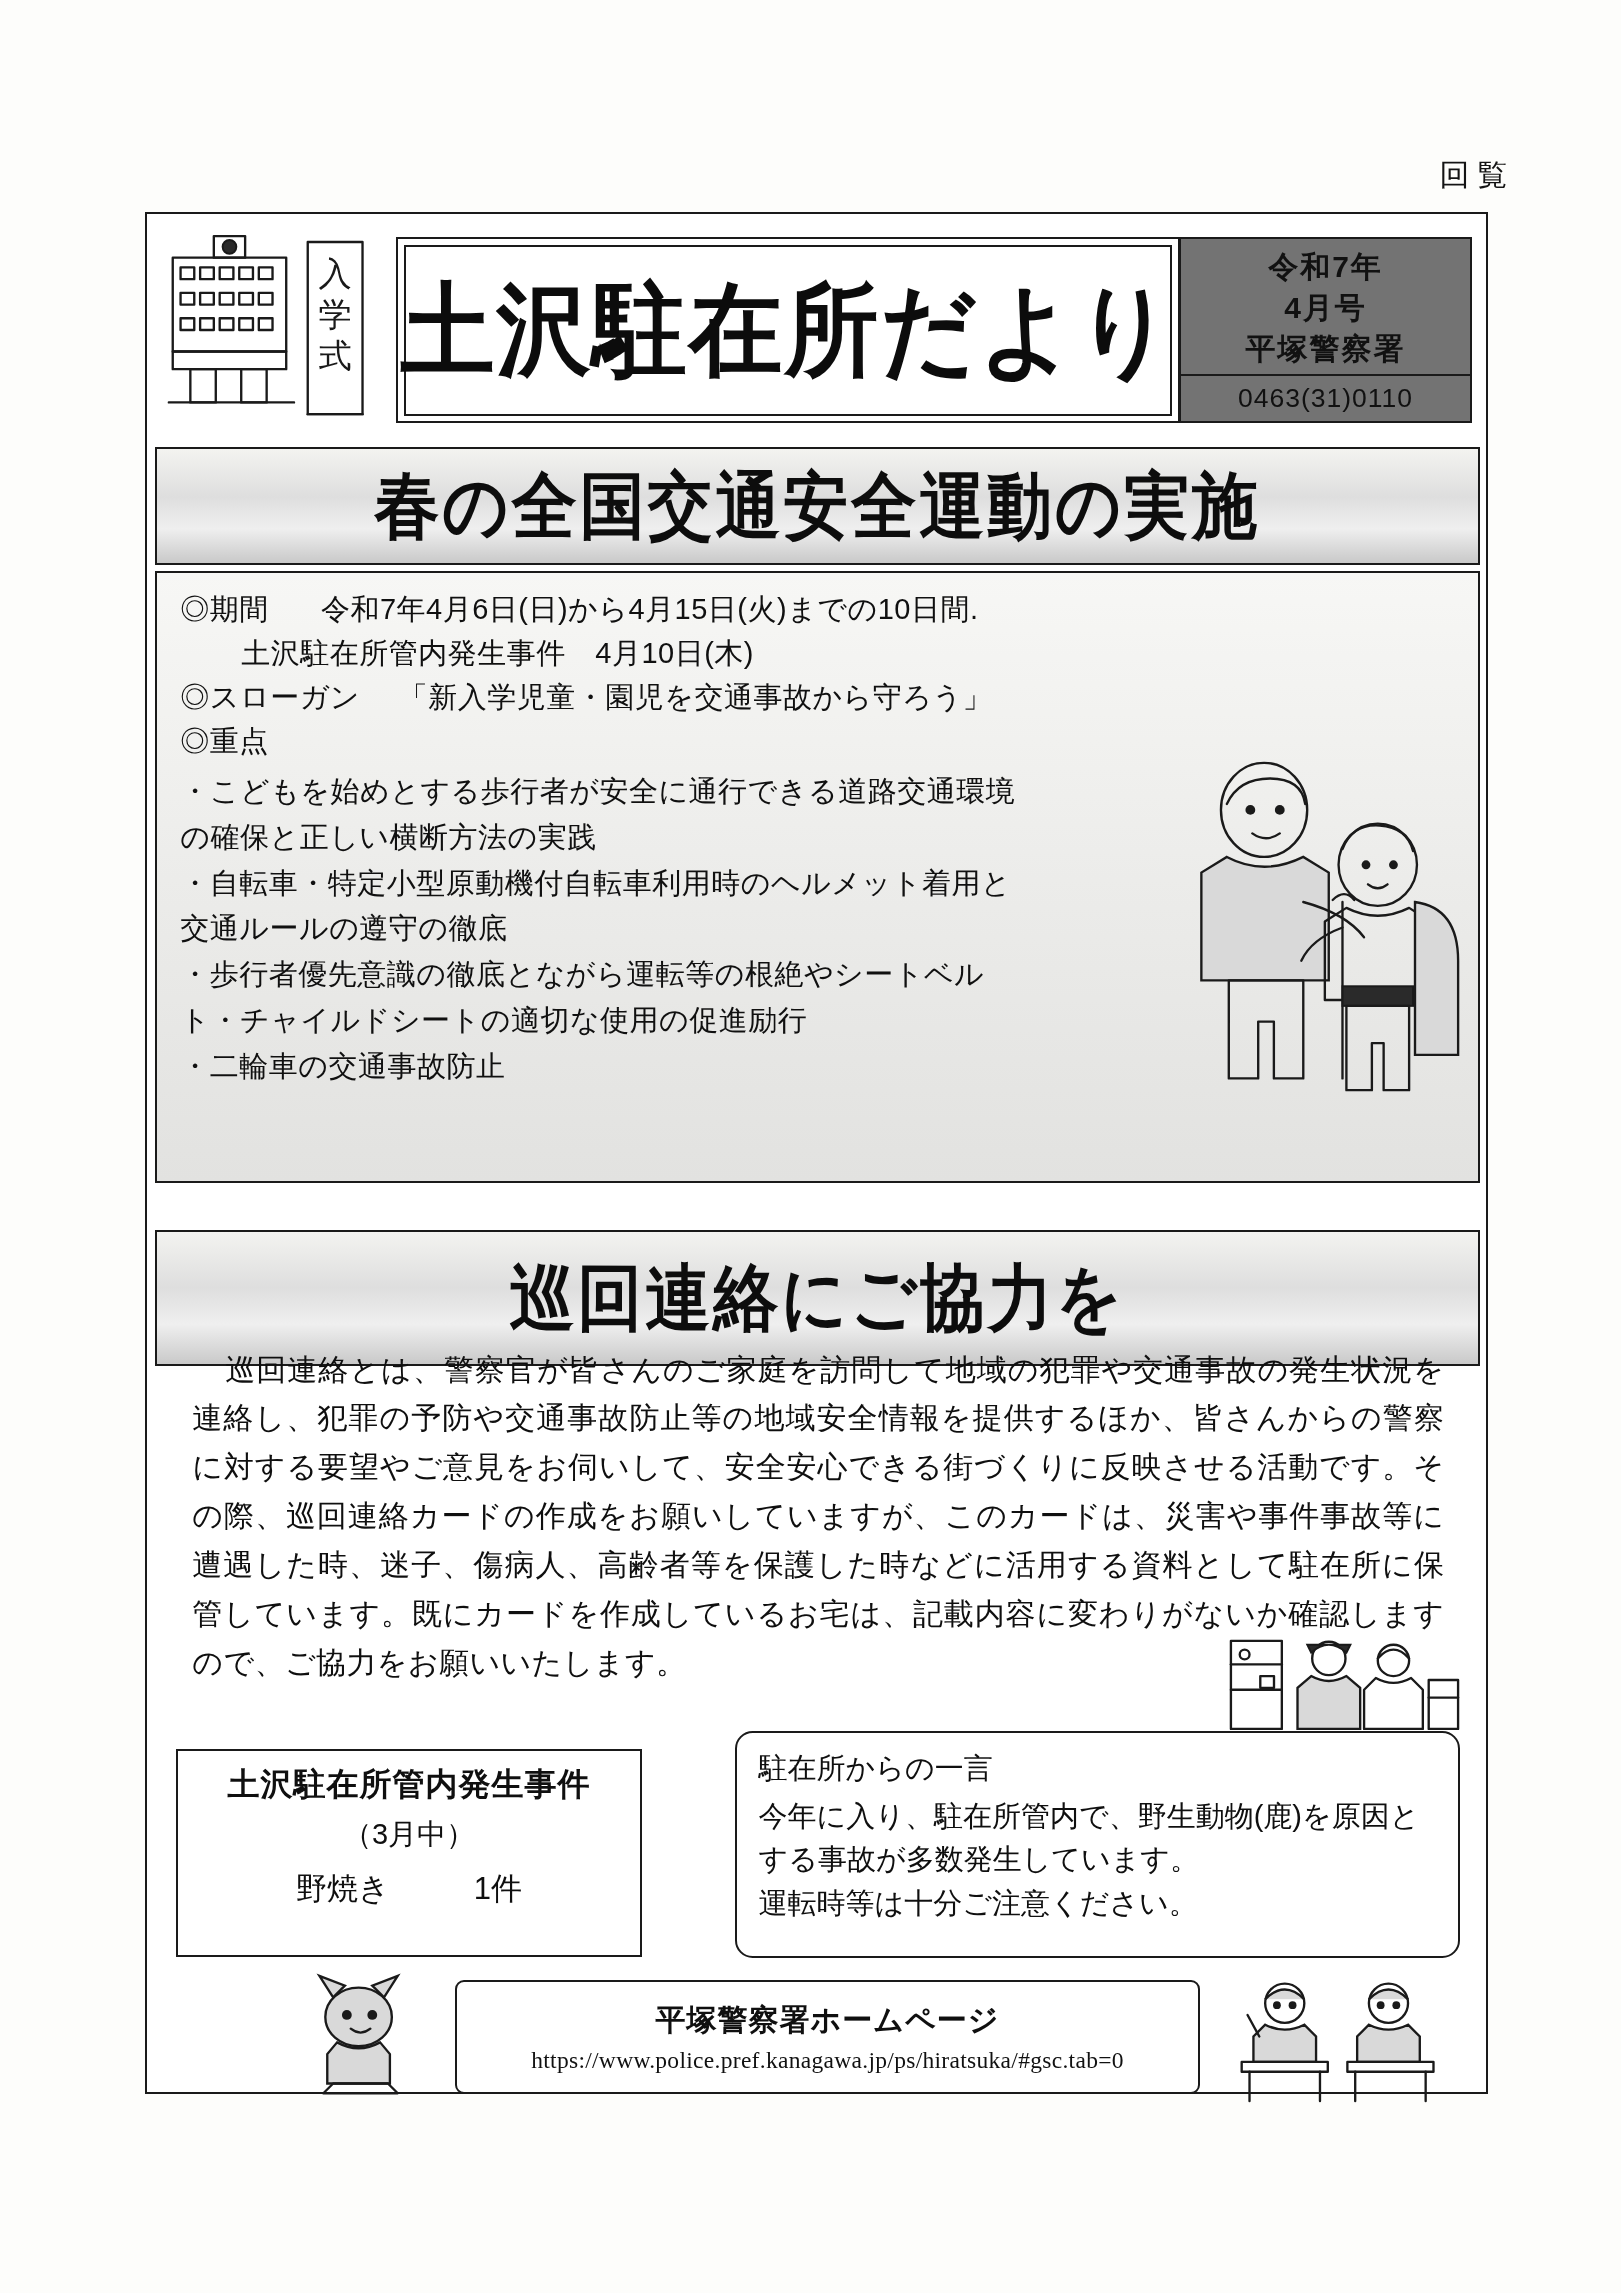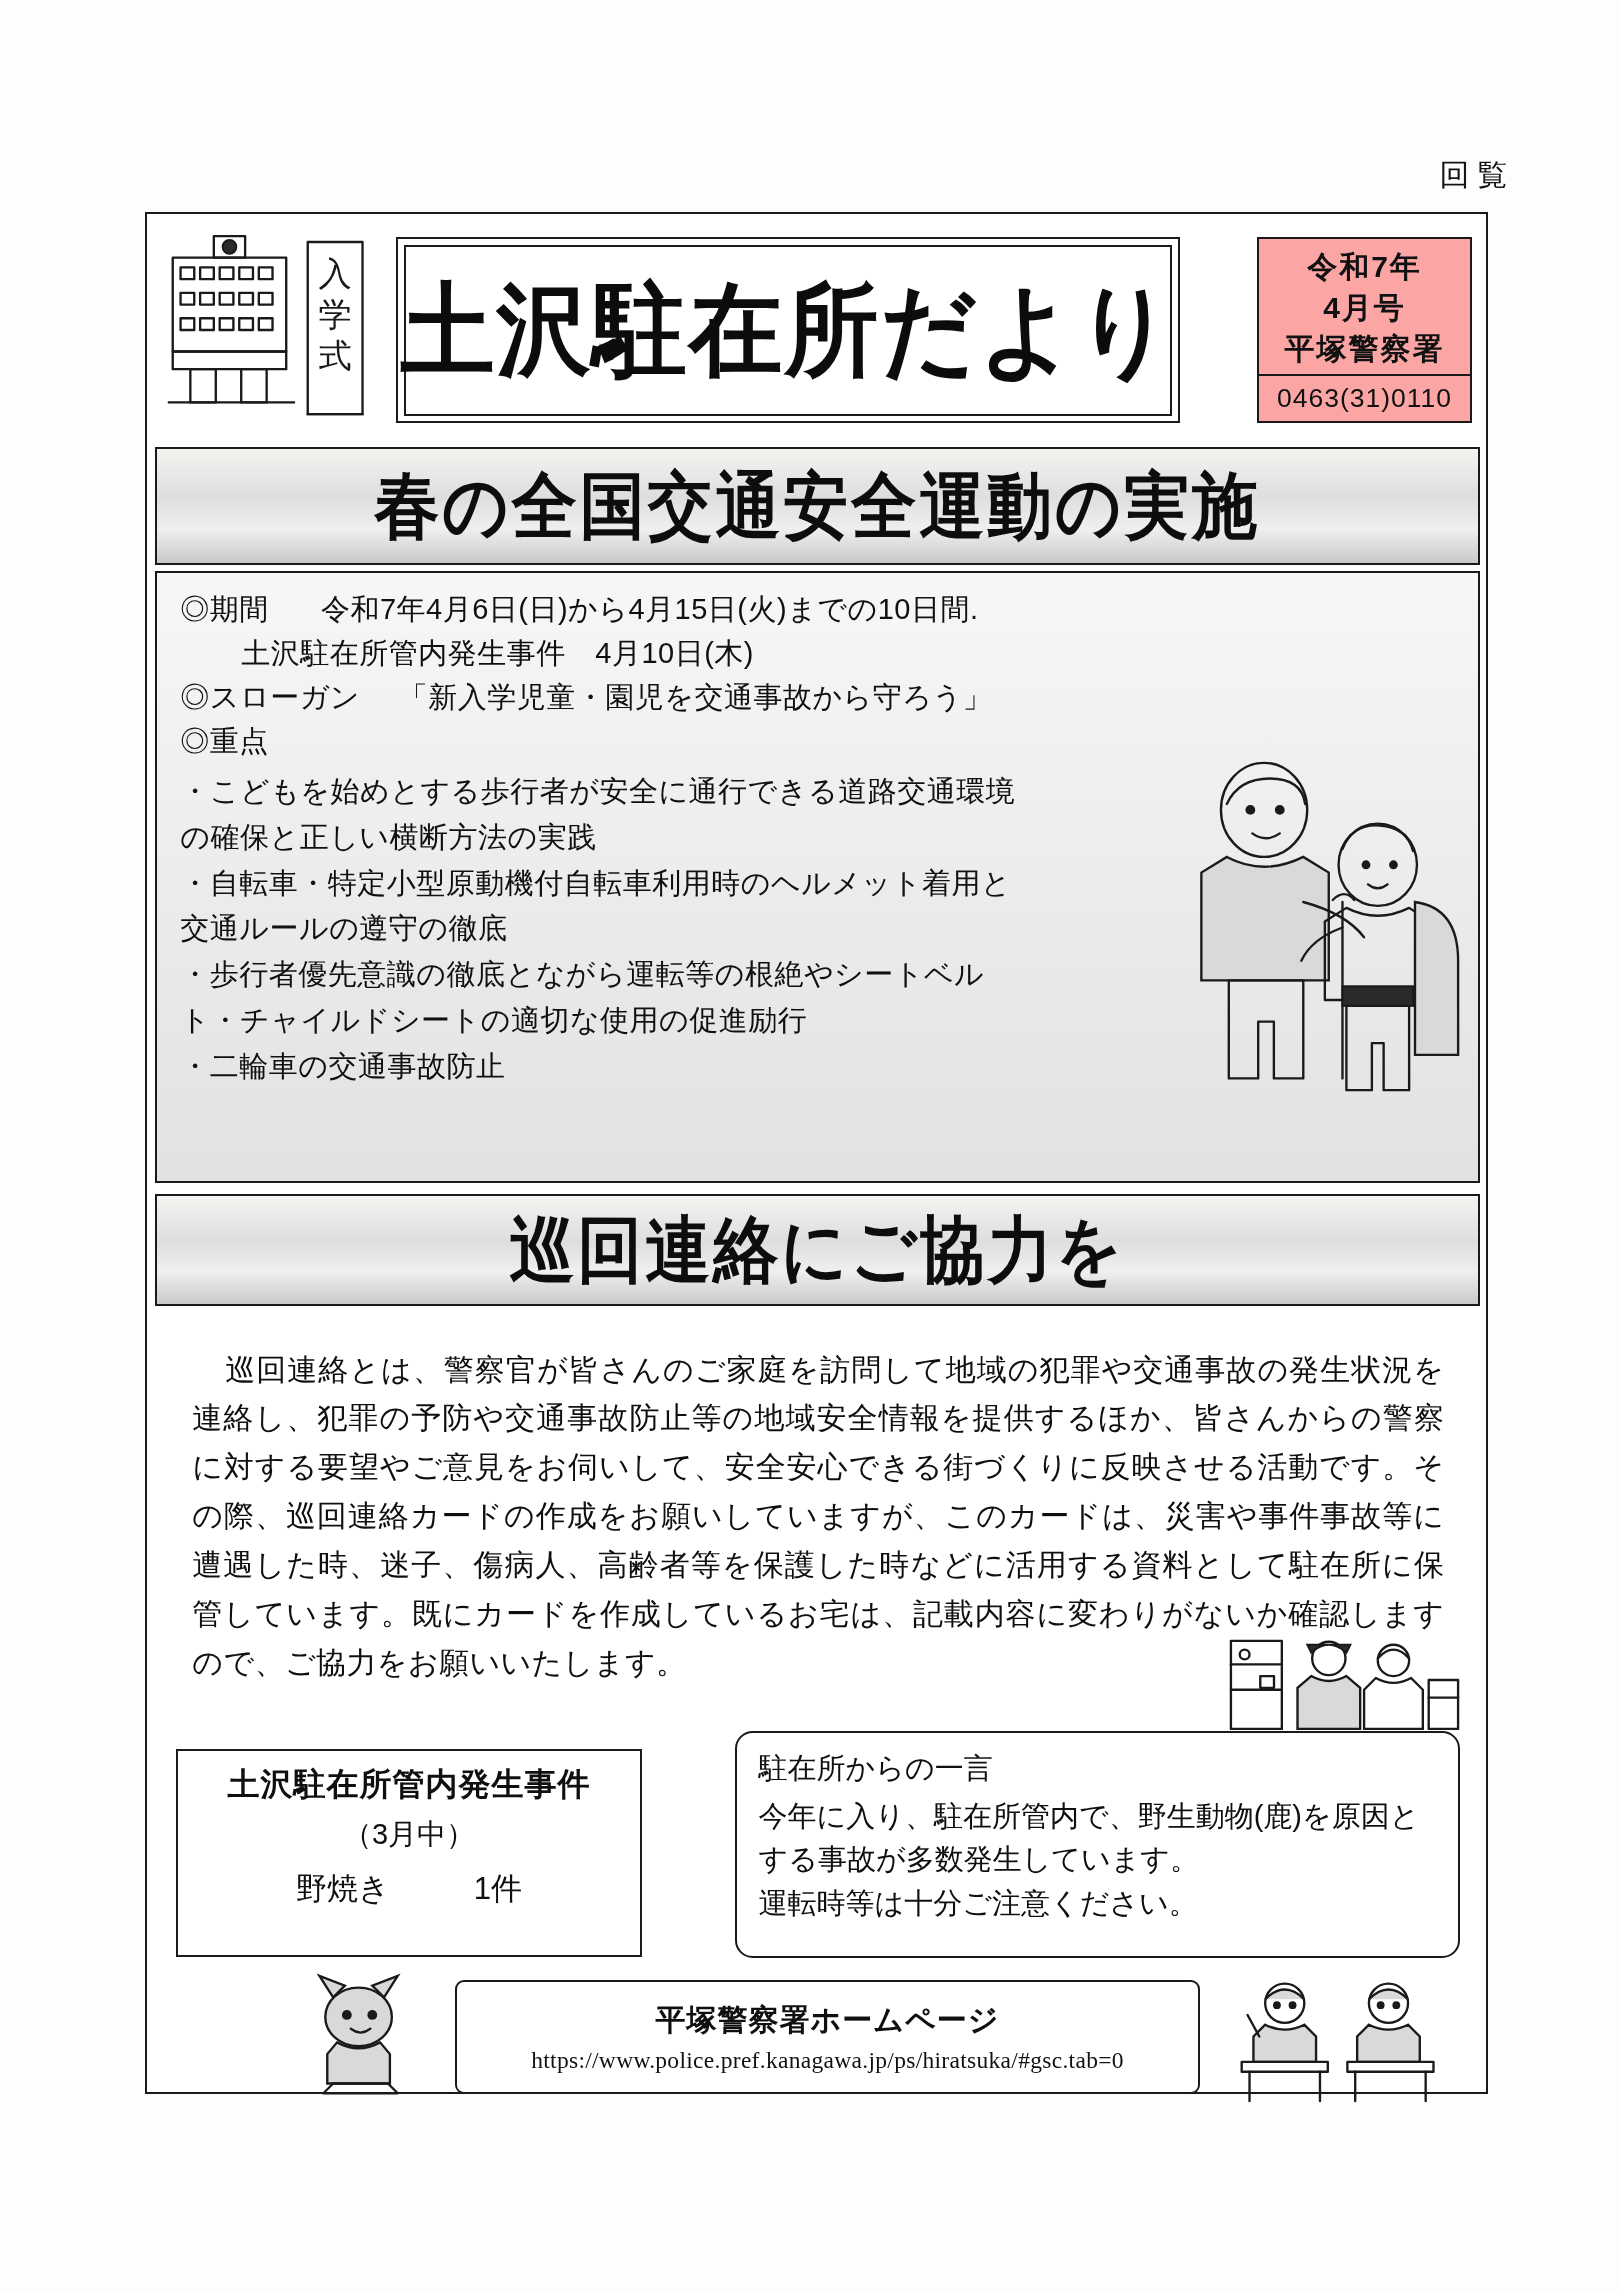--- a/index.html
+++ b/index.html
@@ -80,30 +80,30 @@
     font-weight: bold;
     font-size: 94px;
     letter-spacing: 2px;
     color: #0c0c0c;
     white-space: nowrap;
     transform: scaleY(1.08);
   }
   .issue-box {
     position: absolute;
     right: 7.8px; top: 15.7px;
-    width: 215px;
+    width: 293px;
     height: 186px;
     border: 2px solid #1a1a1a;
     box-sizing: border-box;
     display: flex;
     flex-direction: column;
     align-items: center;
     justify-content: center;
     gap: 0;
-    background: #fca5a5;
+    background: #737373;
   }
   .issue-line {
     font-size: 30px;
     font-weight: bold;
     letter-spacing: 2px;
     color: #111;
   }
   .issue-phone {
     font-size: 26.5px;
     letter-spacing: 1px;
@@ -132,21 +132,21 @@
   .banner-text {
     font-family: "DejaVu Sans", sans-serif;
     font-weight: bold;
     font-size: 65px;
     letter-spacing: 2.9px;
     color: #0d0d0d;
     white-space: nowrap;
     transform: scaleY(1.12);
   }
   #banner1 { top: 233px; }
-  #banner2 { top: 980px; height: 112px; }
+  #banner2 { top: 1016px; height: 136px; }
 
   
   .campaign {
     position: absolute;
     left: 7.8px;
     top: 357px;
     width: 1325px;
     height: 612px;
     border: 2px solid #1a1a1a;
     box-sizing: border-box;

